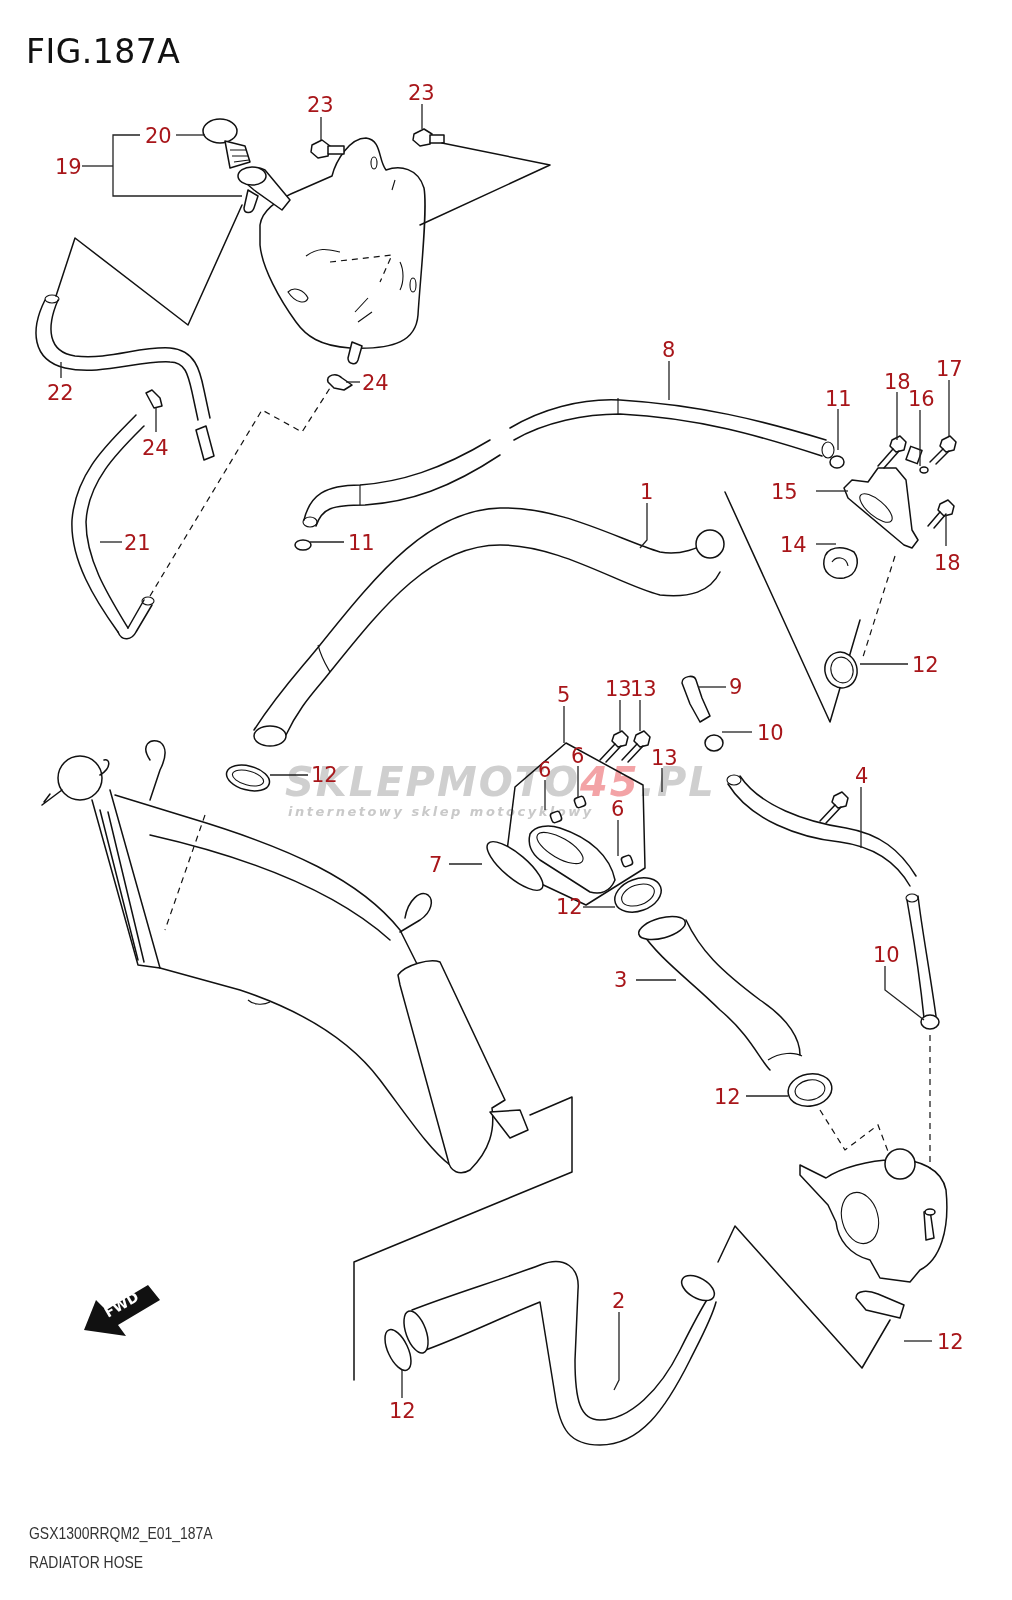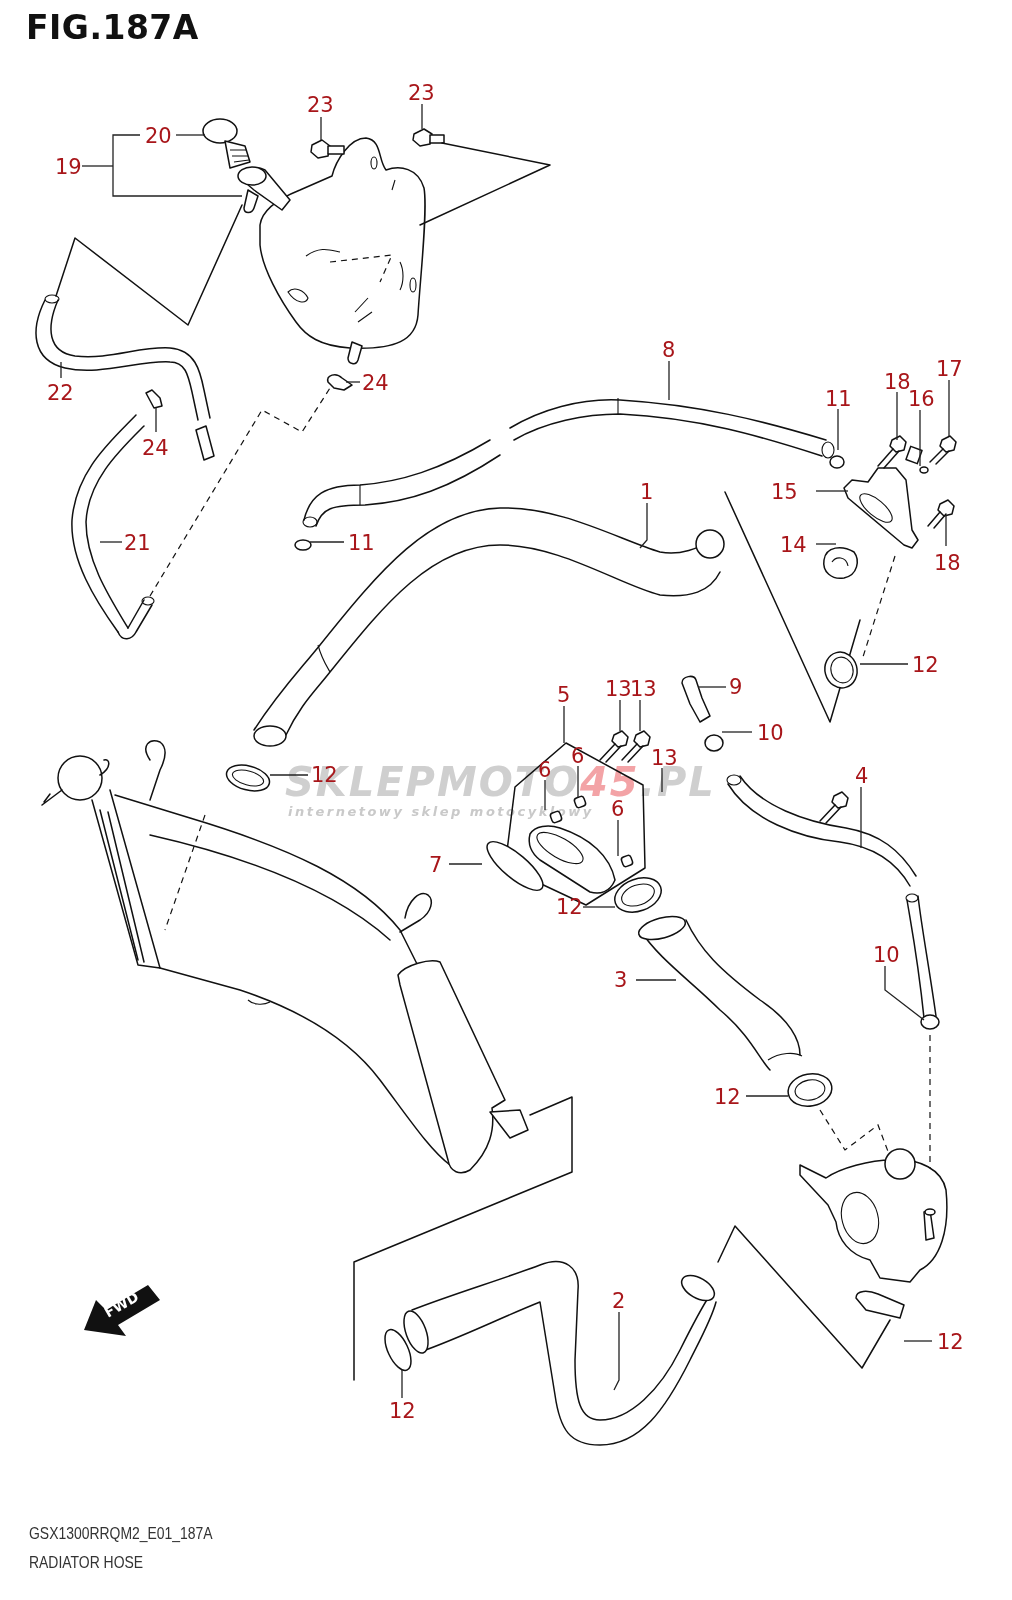--- a/index.html
+++ b/index.html
@@ -1,17 +1,17 @@
 <!DOCTYPE html>
 <html><head>
 <meta charset="utf-8">
 <style>
   html, body { margin: 0; padding: 0; background: #ffffff; }
   body { width: 1012px; height: 1600px; position: relative; overflow: hidden; font-family: "DejaVu Sans", sans-serif; }
-  #fig-title { position: absolute; left: 26px; top: 8px; font-family: "DejaVu Sans", sans-serif; font-weight: bold; font-size: 33px; color: #111; letter-spacing: 0.5px; }
+  #fig-title { position: absolute; left: 26px; top: 32px; font-family: "DejaVu Sans", sans-serif; font-weight: normal; font-size: 33px; color: #111; letter-spacing: 0.5px; }
   #footer-code { position: absolute; left: 29px; top: 1524px; font-family: "Liberation Sans", sans-serif; font-size: 17px; color: #333; transform: scaleX(0.82); transform-origin: left top; }
   #footer-name { position: absolute; left: 29px; top: 1553px; font-family: "Liberation Sans", sans-serif; font-size: 17px; color: #333; transform: scaleX(0.82); transform-origin: left top; }
   svg#diagram { position: absolute; left: 0; top: 0; }
   .ln { fill: none; stroke: #111; stroke-width: 1.5; stroke-linejoin: round; stroke-linecap: round; }
   .thin { fill: none; stroke: #111; stroke-width: 1.1; }
   .dash { fill: none; stroke: #111; stroke-width: 1.2; stroke-dasharray: 6 5; }
   .leader { fill: none; stroke: #222; stroke-width: 1.3; }
   .part-fill { fill: #fff; stroke: #111; stroke-width: 1.5; stroke-linejoin: round; }
   .callout { font-family: "DejaVu Sans", sans-serif; font-size: 21px; fill: #a8161a; }
   .wm-main { font-family: "DejaVu Sans", sans-serif; font-weight: bold; font-style: italic; font-size: 40px; letter-spacing: 2px; }

